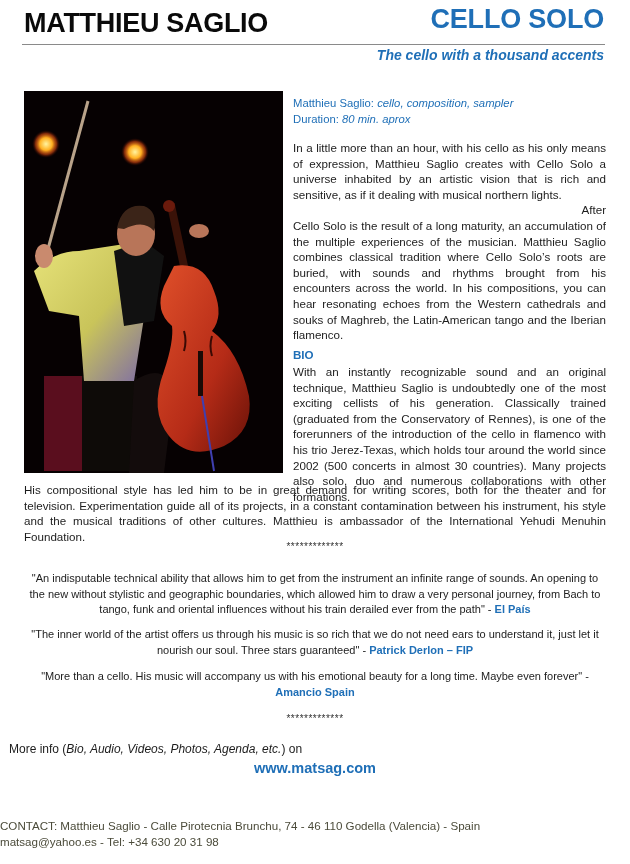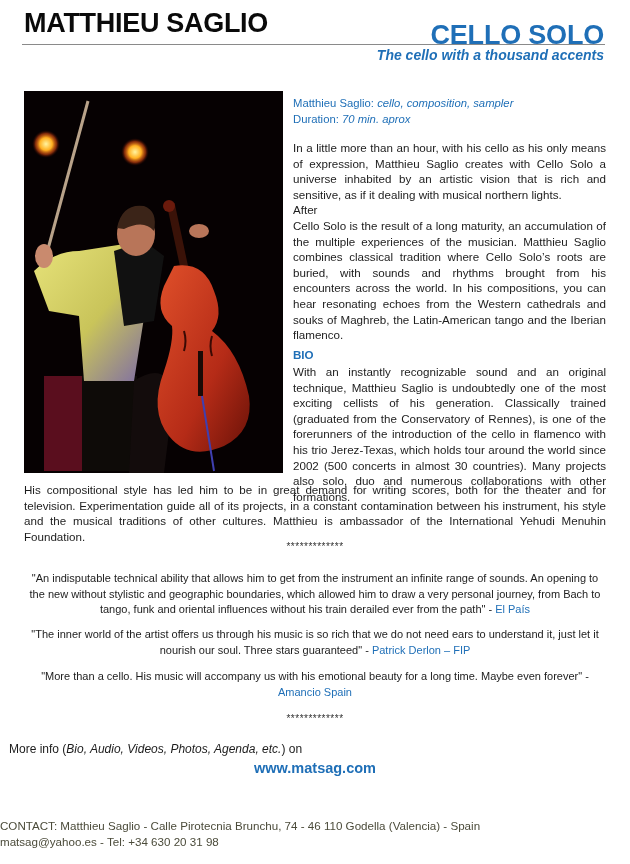--- a/index.html
+++ b/index.html
@@ -1,37 +1,37 @@
 <!DOCTYPE html>
 <html><head>
   <meta charset="utf-8">
   <style>
     html, body { margin: 0; padding: 0; background: #ffffff; }
     body { width: 630px; height: 864px; position: relative; overflow: hidden;
            font-family: "Liberation Sans", "DejaVu Sans", sans-serif; color: #1a1a1a; }
     .abs { position: absolute; }
     #artist-name { left: 24px; top: 8px; font-size: 27px; font-weight: bold; color: #0a0a0a; letter-spacing: -0.3px; }
-    #show-title { right: 26px; top: 20px; font-size: 27px; font-weight: bold; color: #1f6fb7; letter-spacing: -0.2px; }
+    #show-title { right: 26px; top: 4px; font-size: 27px; font-weight: bold; color: #1f6fb7; letter-spacing: -0.2px; }
     #header-rule { left: 22px; top: 44px; width: 583px; height: 0; border-top: 1.5px solid #8a8a8a; }
     #tagline { right: 26px; top: 47px; font-size: 14px; font-weight: bold; font-style: italic; color: #1f6fb7; }
 
     #photo { left: 24px; top: 91px; width: 259px; height: 382px; background: #070203; overflow: hidden; }
     #photo svg { width: 100%; height: 100%; display: block; }
 
     .body-text { font-size: 11.6px; line-height: 15.6px; color: #1c1c1c; text-align: justify; }
     #credits { left: 293px; top: 96px; width: 313px; font-size: 11.3px; line-height: 15.5px; color: #1f6fb7; }
     #credits i { }
     #intro { left: 293px; top: 140px; width: 313px; }
     #bio-heading { left: 293px; top: 348px; font-size: 11.6px; font-weight: bold; color: #1f6fb7; }
     #bio-side { left: 293px; top: 364px; width: 313px; }
     #bio-full { left: 24px; top: 482px; width: 582px; }
 
     .stars { left: 0; width: 630px; text-align: center; font-size: 10px; letter-spacing: 0.5px; color: #333; }
     .quote { left: 24px; width: 582px; text-align: center; font-size: 11px; line-height: 15.6px; color: #1c1c1c; }
-    .quote .src { color: #1f6fb7; font-weight: normal; }
+    .quote .src { color: #1f6fb7; font-weight: bold; }
 
     #more-info { left: 9px; width: 630px; top: 742px; text-align: left; font-size: 12px; color: #1c1c1c; }
     #more-info i { font-style: italic; }
     #website { left: 0; width: 630px; top: 760px; text-align: center; font-size: 14.5px; font-weight: bold; color: #1f6fb7; }
     #contact { left: 0; width: 630px; top: 818px; text-align: left; font-size: 11.6px; line-height: 15.8px; color: #4b4b3a; }
   </style>
 </head>
 <body>
 
 <div id="artist-name" class="abs">MATTHIEU SAGLIO</div>
@@ -89,27 +89,27 @@
 
     <ellipse cx="175" cy="140" rx="10" ry="7" fill="#b87559"></ellipse>
   </svg>
 </div>
 
 <div id="credits" class="abs">
   <div>
     <span>Matthieu Saglio: </span><i>cello, composition, sampler</i>
   </div>
   <div>
-    <span>Duration: </span><i>70 min. aprox</i>
+    <span>Duration: </span><i>80 min. aprox</i>
   </div>
 </div>
 
 <div id="intro" class="abs body-text">
   <div>In a little more than an hour, with his cello as his only means of expression, Matthieu Saglio creates with Cello Solo a universe inhabited by an artistic vision that is rich and sensitive, as if it dealing with musical northern lights.</div>
-  <div style="text-align:left">After</div>
+  <div style="text-align:right">After</div>
   <div>Cello Solo is the result of a long maturity, an accumulation of the multiple experiences of the musician. Matthieu Saglio combines classical tradition where Cello Solo’s roots are buried, with sounds and rhythms brought from his encounters across the world. In his compositions, you can hear resonating echoes from the Western cathedrals and souks of Maghreb, the Latin-American tango and the Iberian flamenco.</div>
 </div>
 
 <div id="bio-heading" class="abs">BIO</div>
 <div id="bio-side" class="abs body-text">With an instantly recognizable sound and an original technique, Matthieu Saglio is undoubtedly one of the most exciting cellists of his generation. Classically trained (graduated from the Conservatory of Rennes), is one of the forerunners of the introduction of the cello in flamenco with his trio Jerez-Texas, which holds tour around the world since 2002 (500 concerts in almost 30 countries). Many projects also solo, duo and numerous collaborations with other formations.</div>
 <div id="bio-full" class="abs body-text">His compositional style has led him to be in great demand for writing scores, both for the theater and for television. Experimentation guide all of its projects, in a constant contamination between his instrument, his style and the musical traditions of other cultures. Matthieu is ambassador of the International Yehudi Menuhin Foundation.</div>
 
 <div class="abs stars" style="top:541px">*************</div>
 
 <div class="abs quote" style="top:571px">

